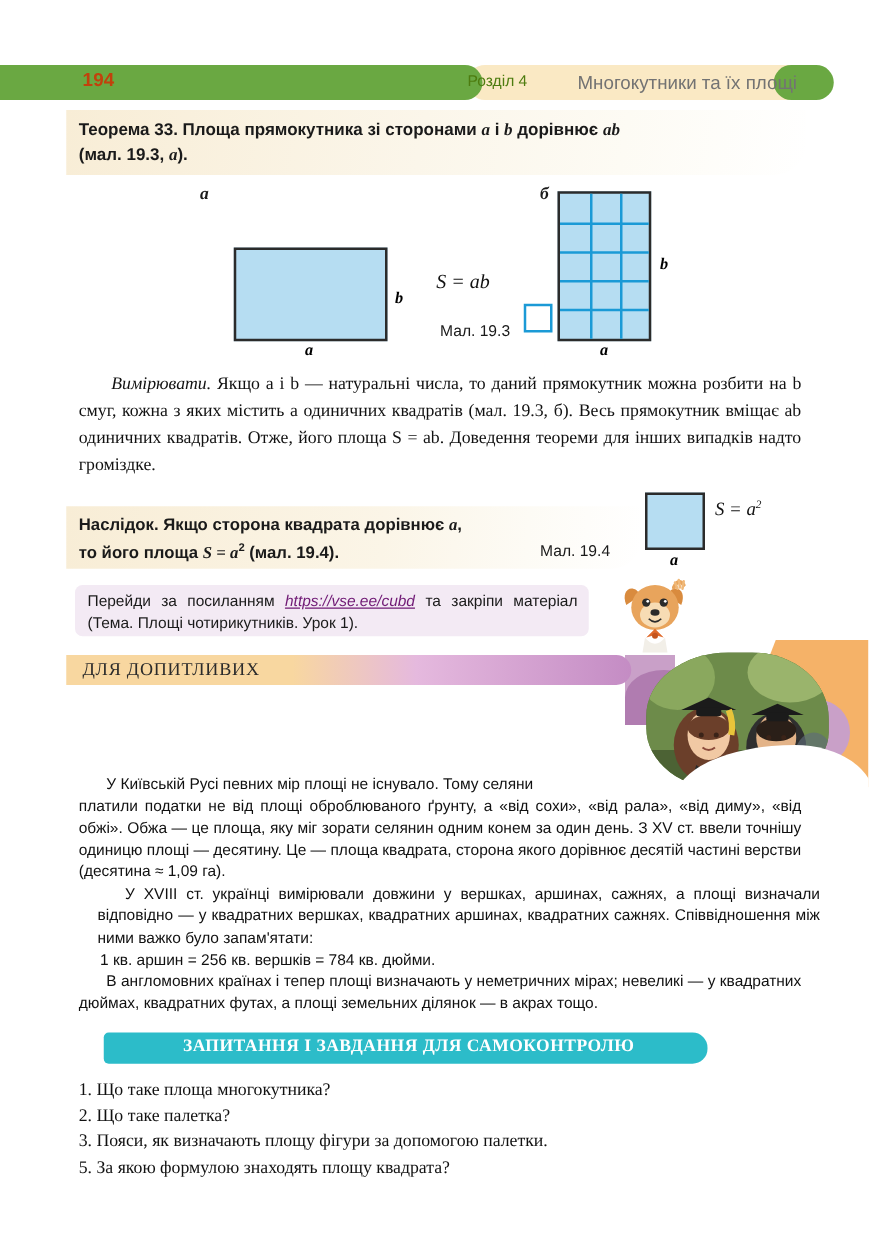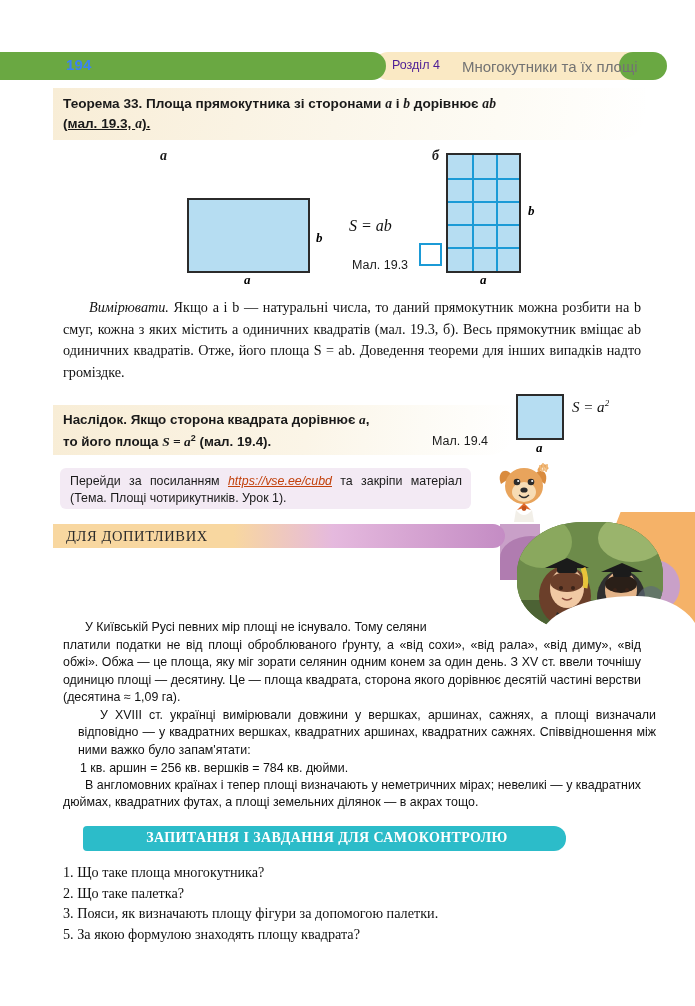--- a/index.html
+++ b/index.html
@@ -50,29 +50,29 @@
     height: 28px;
     background: #fae9c4;
     border-radius: 14px;
   }
   .page-number {
     position: absolute;
     left: 66px;
     top: 56px;
     font-size: 15px;
     font-weight: bold;
-    color: #3b82f6;
+    color: #c2410c;
     letter-spacing: .2px;
   }
   .chapter-label {
     position: absolute;
-    left: 392px;
+    left: 374px;
     top: 58px;
     font-size: 12.5px;
-    color: #4c1d95;
+    color: #4d7c0f;
   }
   .chapter-title {
     position: absolute;
     left: 462px;
     top: 58px;
     font-size: 15px;
     color: #737373;
   }
 
   
@@ -90,21 +90,21 @@
     left: 63px;
     top: 94px;
     width: 578px;
     font-size: 13.6px;
     font-weight: bold;
     color: #1a1a1a;
     line-height: 20px;
     text-align: justify;
   }
   .theorem-text .it { font-family: "Liberation Serif", serif; font-style: italic; font-weight: bold; }
-  .sub-ref { font-weight: bold; text-decoration: underline; }
+  .sub-ref { font-weight: bold; }
 
   
   .fig193 {
     position: absolute;
     left: 130px;
     top: 148px;
     width: 430px;
     height: 135px;
   }
   .lbl-a-fig {
@@ -311,21 +311,21 @@
     position: absolute;
     left: 70px;
     top: 473px;
     width: 392px;
     font-size: 12.4px;
     color: #1a1a1a;
     line-height: 17px;
     text-align: justify;
   }
   .link-url {
-    color: #c2410c;
+    color: #701a75;
     font-style: italic;
     text-decoration: underline;
   }
 
   
   .mascot {
     position: absolute;
     left: 495px;
     top: 462px;
     width: 58px;

